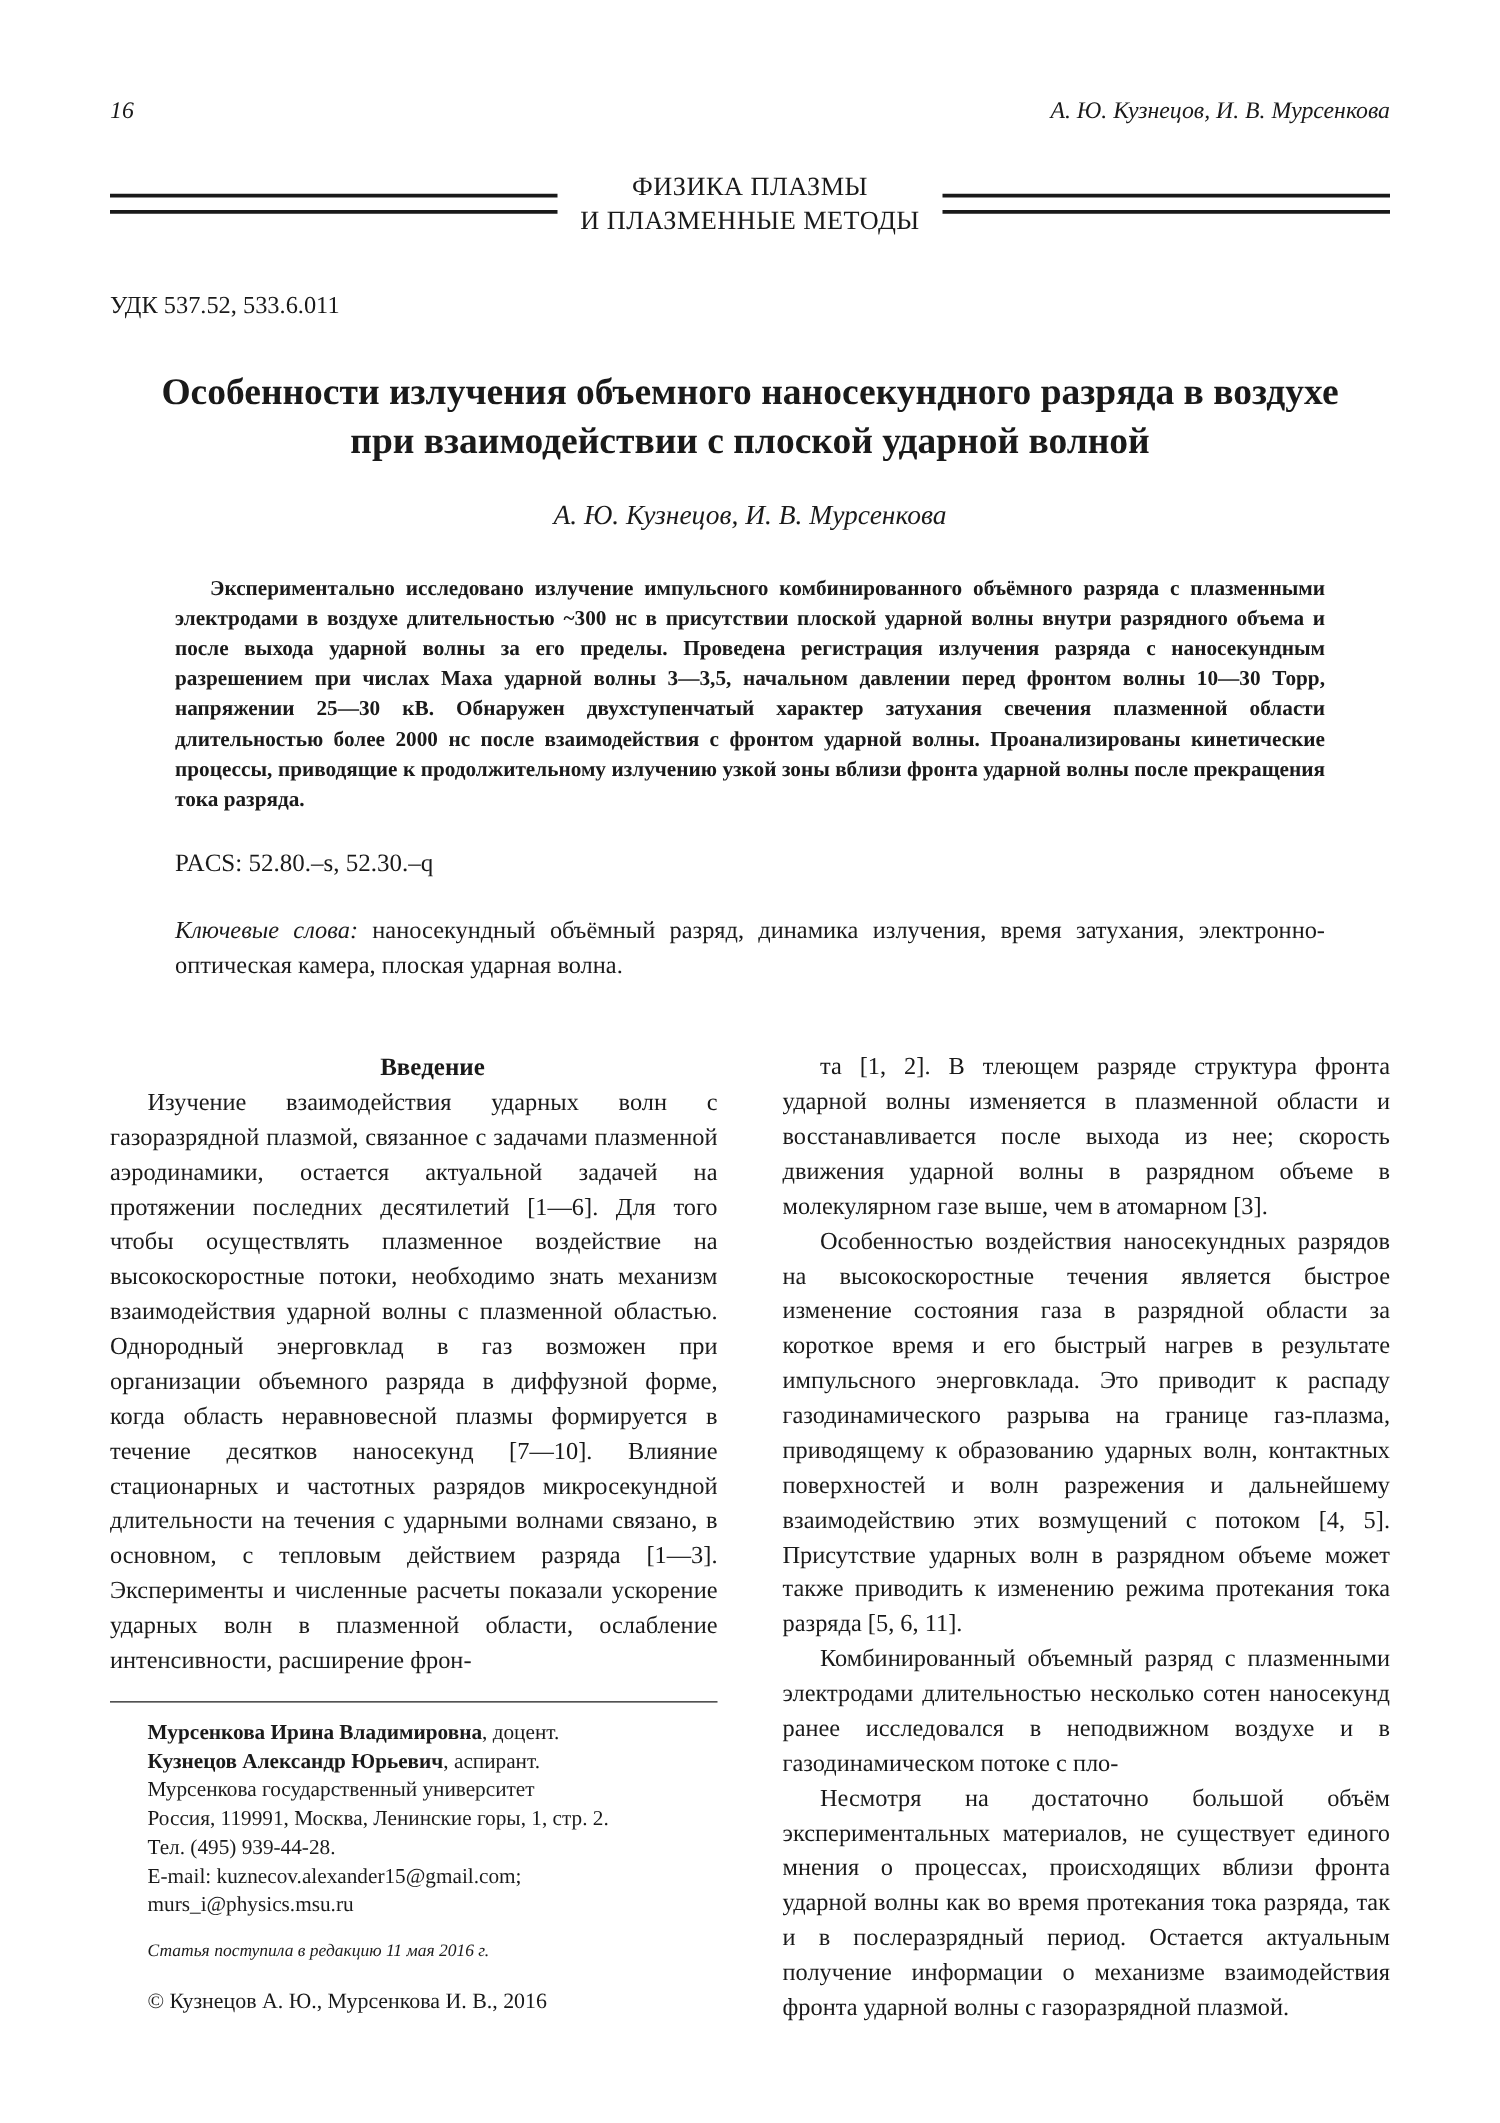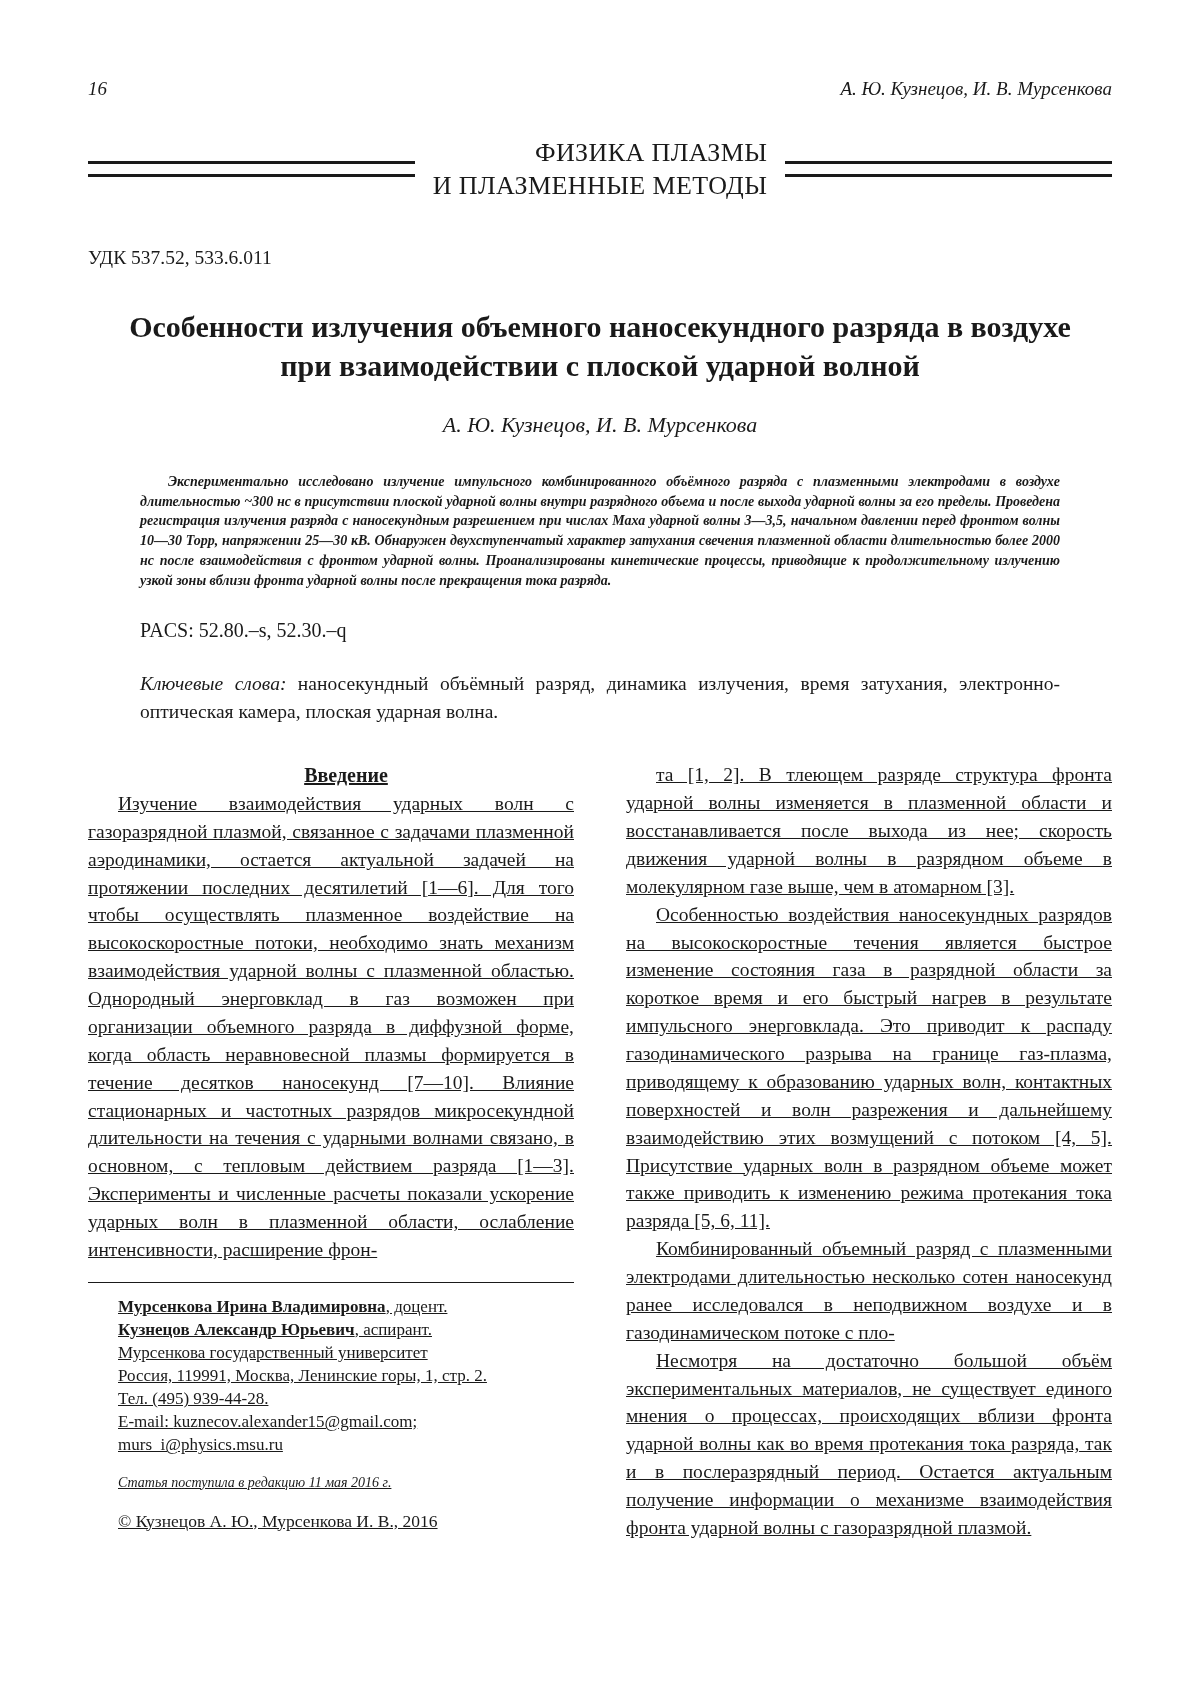--- a/index.html
+++ b/index.html
@@ -50,22 +50,22 @@
   }
   .banner .rule {
     flex: 1 1 auto;
     height: 10px;
     border-top: 3px solid #1a1a1a;
     border-bottom: 3px solid #1a1a1a;
   }
   .banner .rule.left { margin-right: 18px; }
   .banner .rule.right { margin-left: 18px; }
   .banner .btext {
-    text-align: right;
-    font-size: 26px;
+    text-align: center;
+    font-size: 21px;
     line-height: 1.28;
     letter-spacing: 0.4px;
     white-space: nowrap;
   }
 
   
   .udc {
     margin-top: 44px;
     font-size: 19.5px;
   }
@@ -83,46 +83,44 @@
     margin-top: 26px;
     text-align: center;
     font-style: italic;
     font-size: 22px;
   }
 
   
   .abstract {
     margin: 34px 52px 0 52px;
     font-weight: bold;
-    font-style: italic;
-    font-size: 14px;
+    font-size: 17px;
     line-height: 1.42;
     text-align: justify;
     text-indent: 28px;
   }
 
   .pacs {
     margin: 28px 0 0 52px;
     font-size: 20px;
   }
 
   .keywords {
     margin: 28px 52px 0 52px;
     font-size: 19.5px;
     line-height: 1.42;
     text-align: justify;
   }
   .keywords .kw-label { font-style: italic; }
 
   
   .cols {
-    margin-top: 36px;
+    margin-top: 54px;
     display: flex;
     gap: 52px;
-    text-decoration: underline;
   }
   .col {
     width: 491px;
     font-size: 19.5px;
     line-height: 1.43;
     text-align: justify;
   }
   .col p {
     margin: 0;
     text-indent: 30px;

